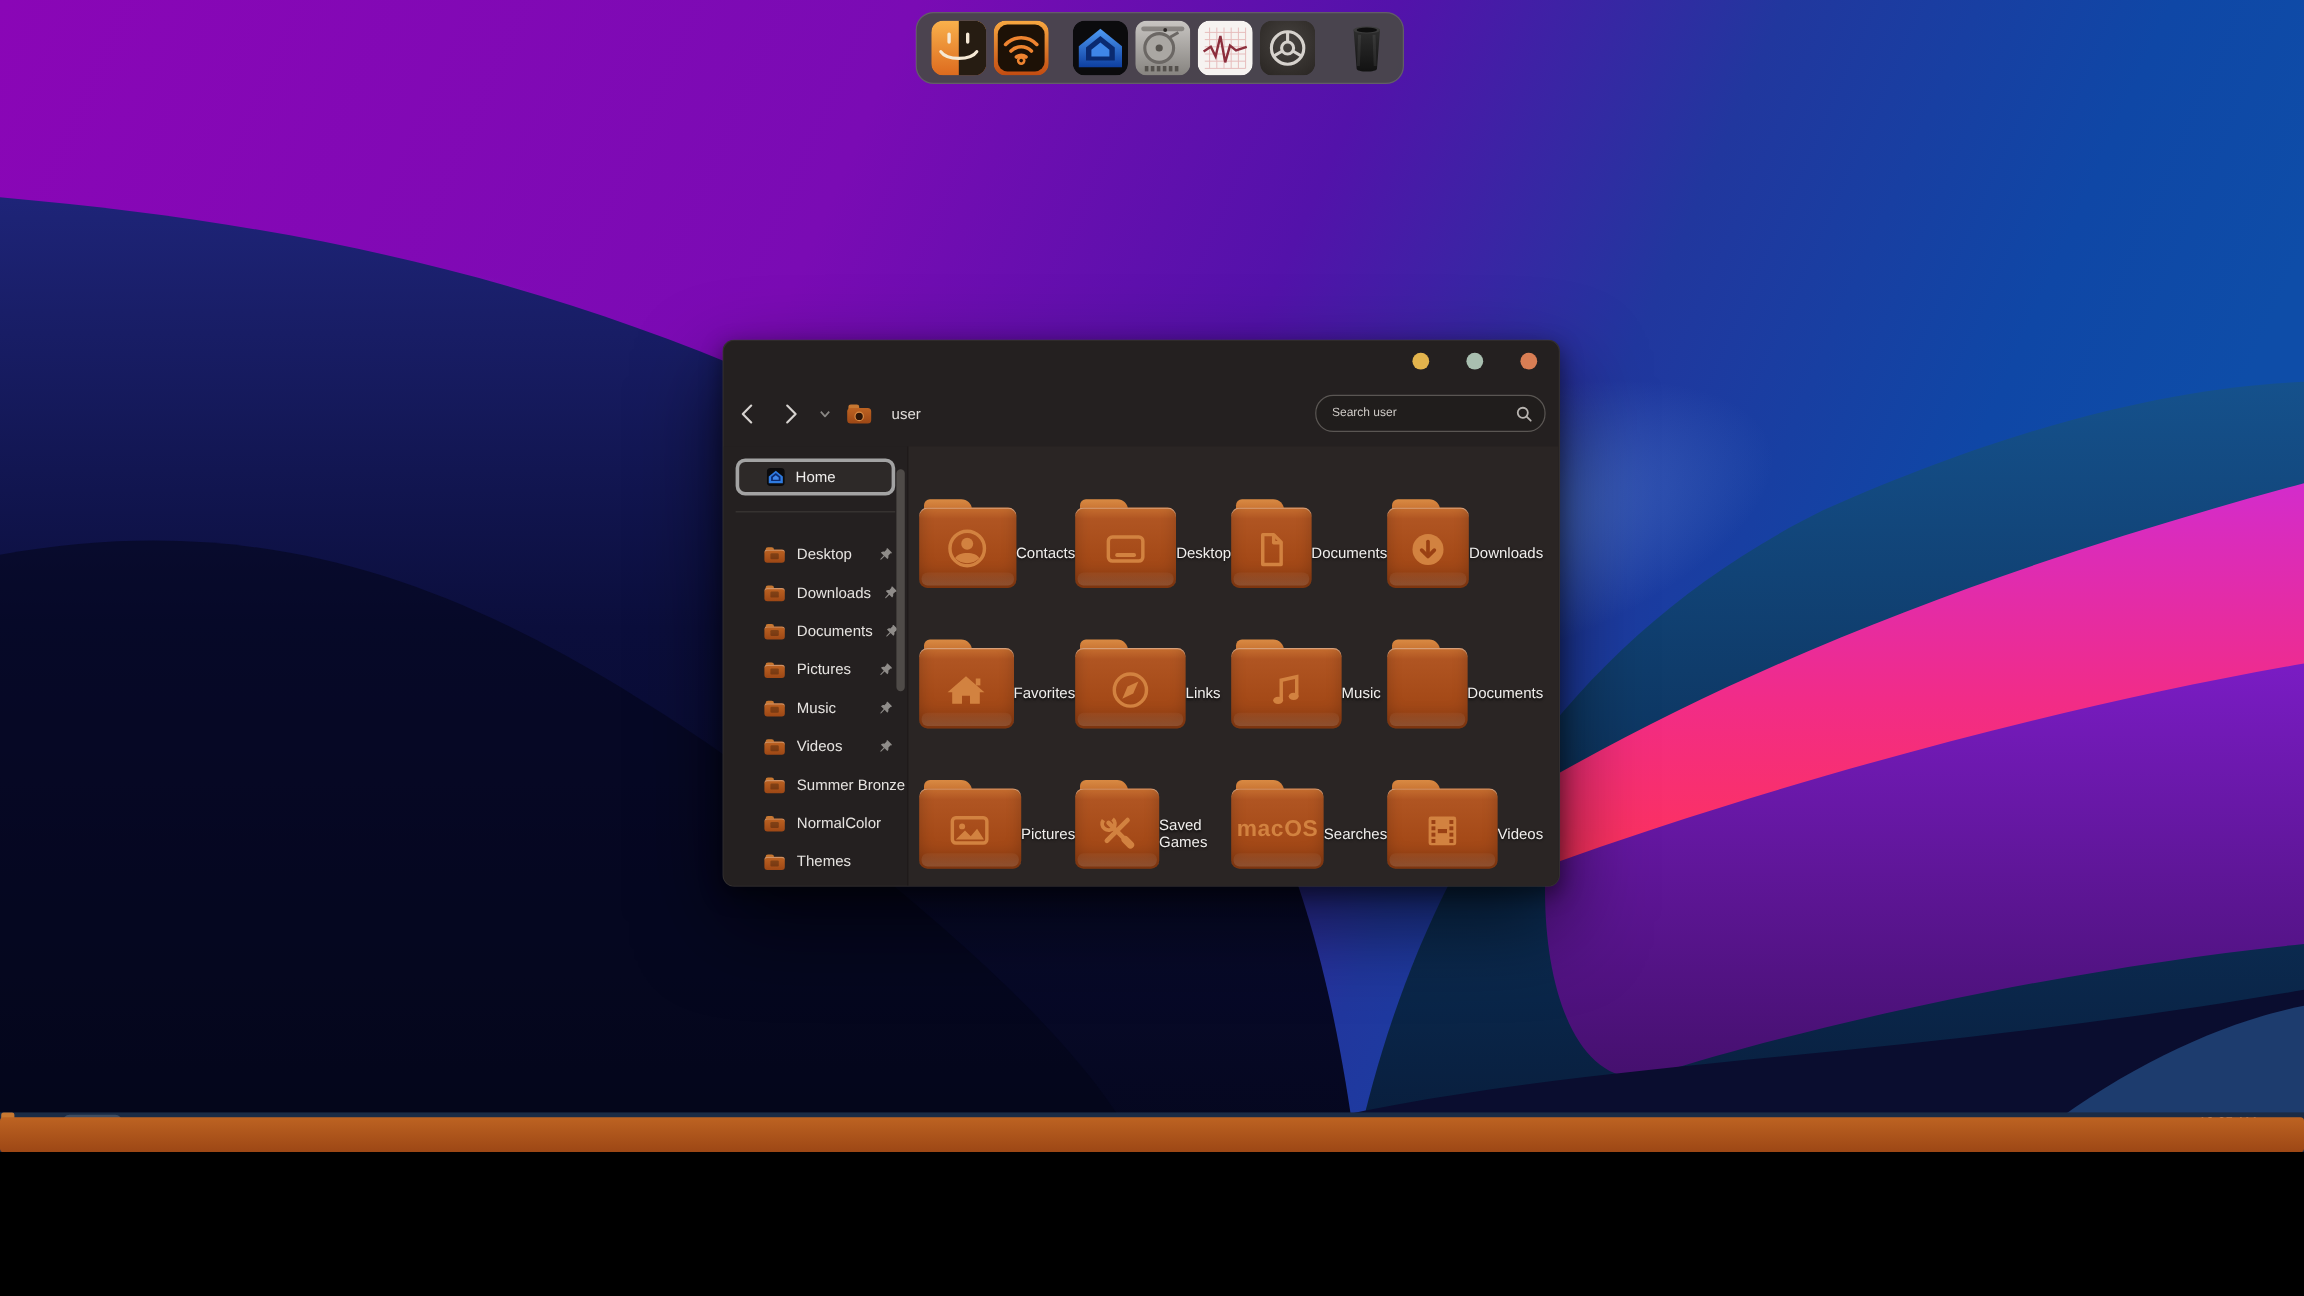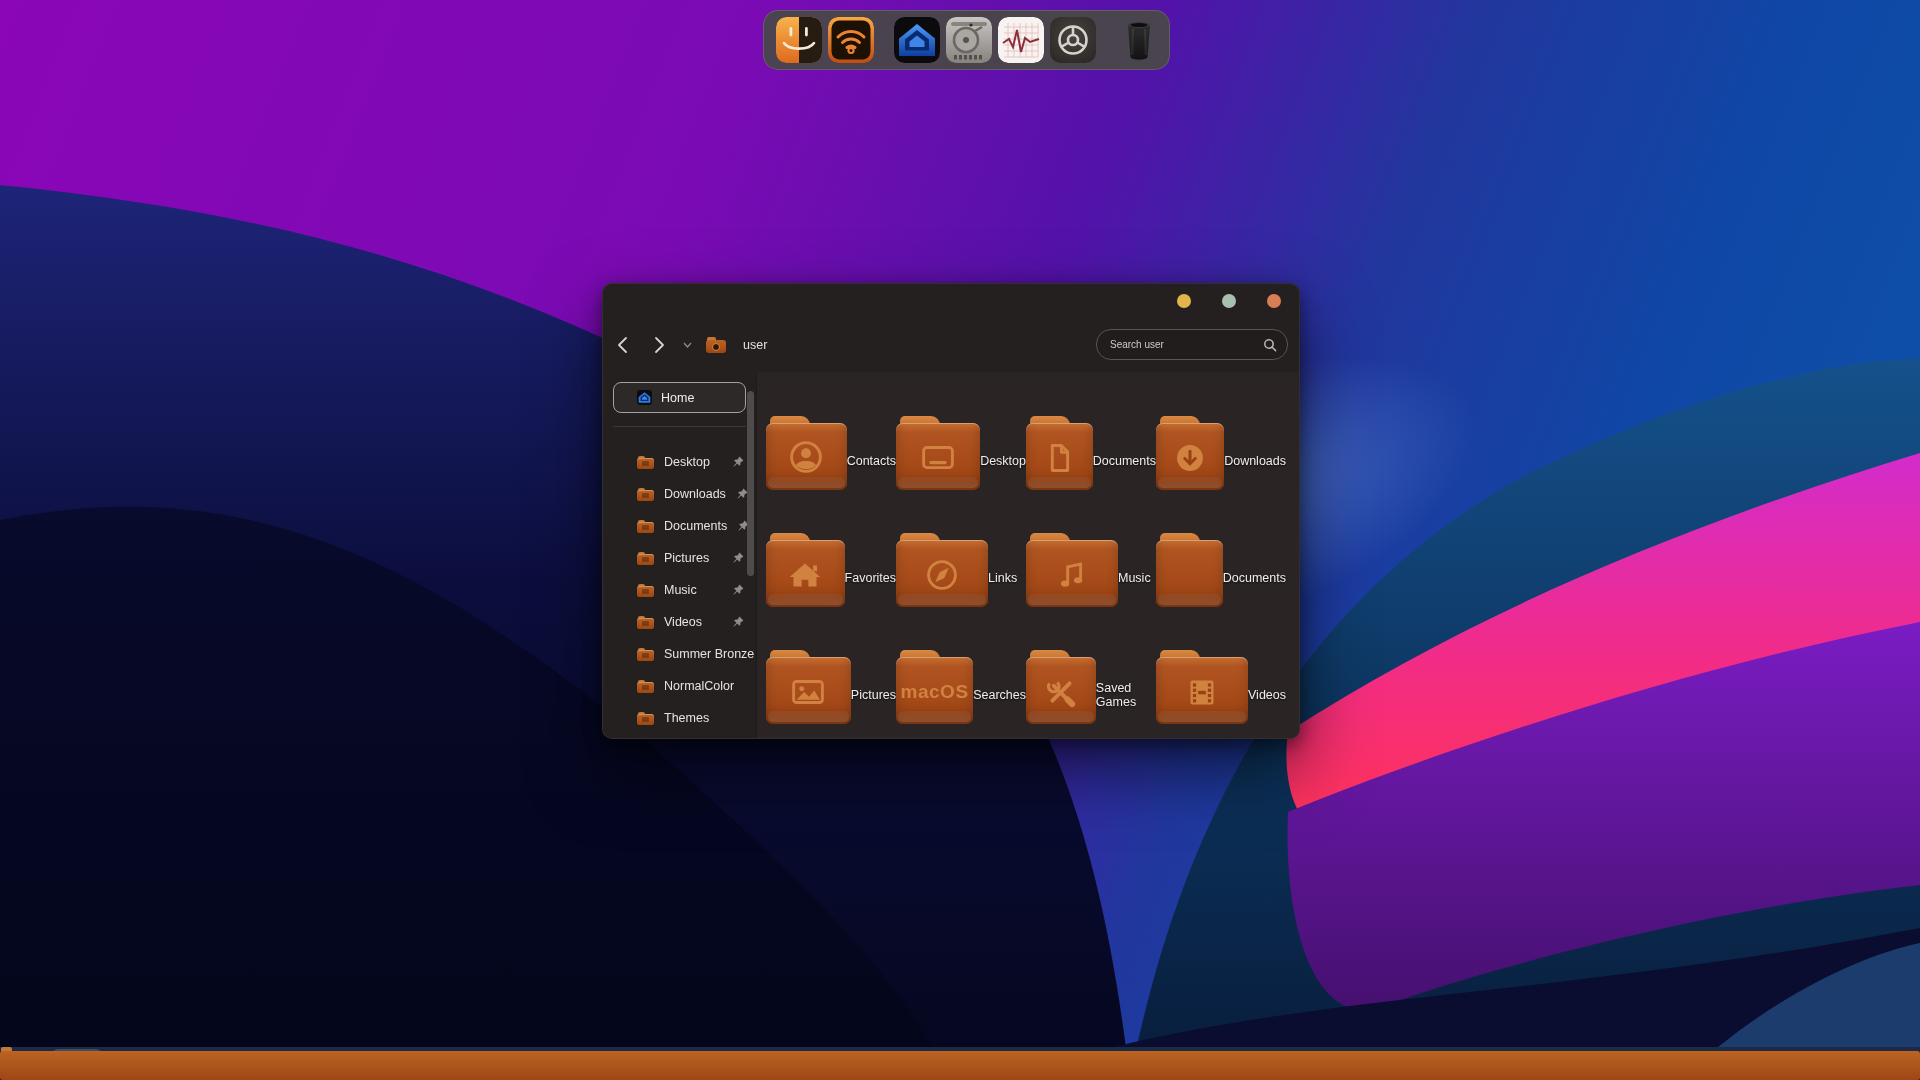--- a/index.html
+++ b/index.html
@@ -1,18 +1,18 @@
 <!DOCTYPE html>
 <html><head>
 <meta charset="utf-8">
 <style>
   * { margin:0; padding:0; box-sizing:border-box; }
   html,body { width:1920px; height:1080px; overflow:hidden; background:#000;
               font-family:"Liberation Sans", sans-serif; }
-  .stage { position:relative; width:1920px; height:1080px; overflow:hidden;padding-left:36px; }
+  .stage { position:relative; width:1920px; height:960px; overflow:hidden;padding-left:36px; }
 
   
   .wallpaper { position:absolute; inset:0; width:100%; height:100%; display:block; }
 
   
   .dock { position:absolute; left:763px; top:10px; width:407px; height:60px;
           background:rgba(72,71,72,.94); border:1px solid rgba(255,255,255,.14);
           border-radius:15px; display:flex; align-items:center; gap:6px; padding:0 12px; }
   .dock-sep { width:2px; height:42px; margin:0 4px;
               background-image:repeating-linear-gradient(to bottom, rgba(255,255,255,.45) 0 2px, transparent 2px 7px); }
@@ -37,21 +37,21 @@
   .addr-label { margin-left:17px; font-size:12.5px; color:#e2dedb; }
   .searchbox { position:absolute; left:493px; top:0; width:192px; height:31px;
                border:1px solid #5a5653; border-radius:15px; background:#201d1c;
                display:flex; align-items:center; padding:0 10px 0 13px; }
   .searchbox input { flex:1; background:transparent; border:none; outline:none;
                      color:#d8d4d0; font-size:10px; font-family:"Liberation Sans",sans-serif; }
   .searchbox input::placeholder { color:#cfcbc7; opacity:1; }
 
   .win-body { display:flex; height:368px; }
   .sidebar { position:relative; width:153px; background:#242020; flex:0 0 auto; }
-  .home-btn { margin:10px 10px 0 10px; height:31px; border:1px solid #a3a3a3; border-radius:8px;
+  .home-btn { margin:10px 10px 0 10px; height:31px; border:3px solid #a3a3a3; border-radius:8px;
               background:#2d2928; display:flex; align-items:center; padding-left:23px; gap:9px; }
   .home-label { font-size:12.5px; color:#efedeb; }
   .side-divider { height:1px; background:#3b3735; margin:13px 10px 0 10px; }
   .side-list { margin-top:19px; }
   .side-item { height:32px; display:flex; align-items:center; padding:0 12px 0 34px; gap:10px; }
   .side-label { font-size:12.5px; color:#e6e3e0; white-space:nowrap; }
   .pin { margin-left:auto; display:flex; }
   .side-scroll { position:absolute; right:2px; top:19px; width:7px; height:185px;
                  background:#4f4b48; border-radius:4px; }
 
@@ -537,39 +537,39 @@
                 </svg>
               </div>
     </div>
     <div class="tile-label">Pictures</div>
   </div>
           <div class="tile">
     <div class="folder-big">
       <div class="tab"></div>
               <div class="fbody"></div>
       <div class="glyph-slot">
-                <div class="macos-text">macOS</div>
-              </div>
-    </div>
-    <div class="tile-label">Searches</div>
-  </div>
-          <div class="tile">
-    <div class="folder-big">
-      <div class="tab"></div>
-              <div class="fbody"></div>
-      <div class="glyph-slot">
                 <svg viewBox="0 0 48 48" fill="none" stroke="currentColor">
                   <path d="M15 33 L33 15" stroke-width="4" stroke-linecap="round"></path>
                   <path d="M12 15 a5.5 5.5 0 1 0 8 -1" stroke-width="3.4"></path>
                   <path d="M16.5 17.5 L33 34" stroke-width="4" stroke-linecap="round"></path>
                   <path d="M31 32 l4.5 4.5" stroke-width="6.5" stroke-linecap="round"></path>
                 </svg>
               </div>
     </div>
     <div class="tile-label">Saved Games</div>
+  </div>
+          <div class="tile">
+    <div class="folder-big">
+      <div class="tab"></div>
+              <div class="fbody"></div>
+      <div class="glyph-slot">
+                <div class="macos-text">macOS</div>
+              </div>
+    </div>
+    <div class="tile-label">Searches</div>
   </div>
           <div class="tile">
     <div class="folder-big">
       <div class="tab"></div>
               <div class="fbody"></div>
       <div class="glyph-slot">
                 <svg viewBox="0 0 48 48">
                   <rect x="12" y="12" width="24" height="25" rx="2" fill="currentColor"></rect>
                   <g fill="#9a4013">
                     <rect x="14.5" y="15" width="3.4" height="3.4"></rect>

